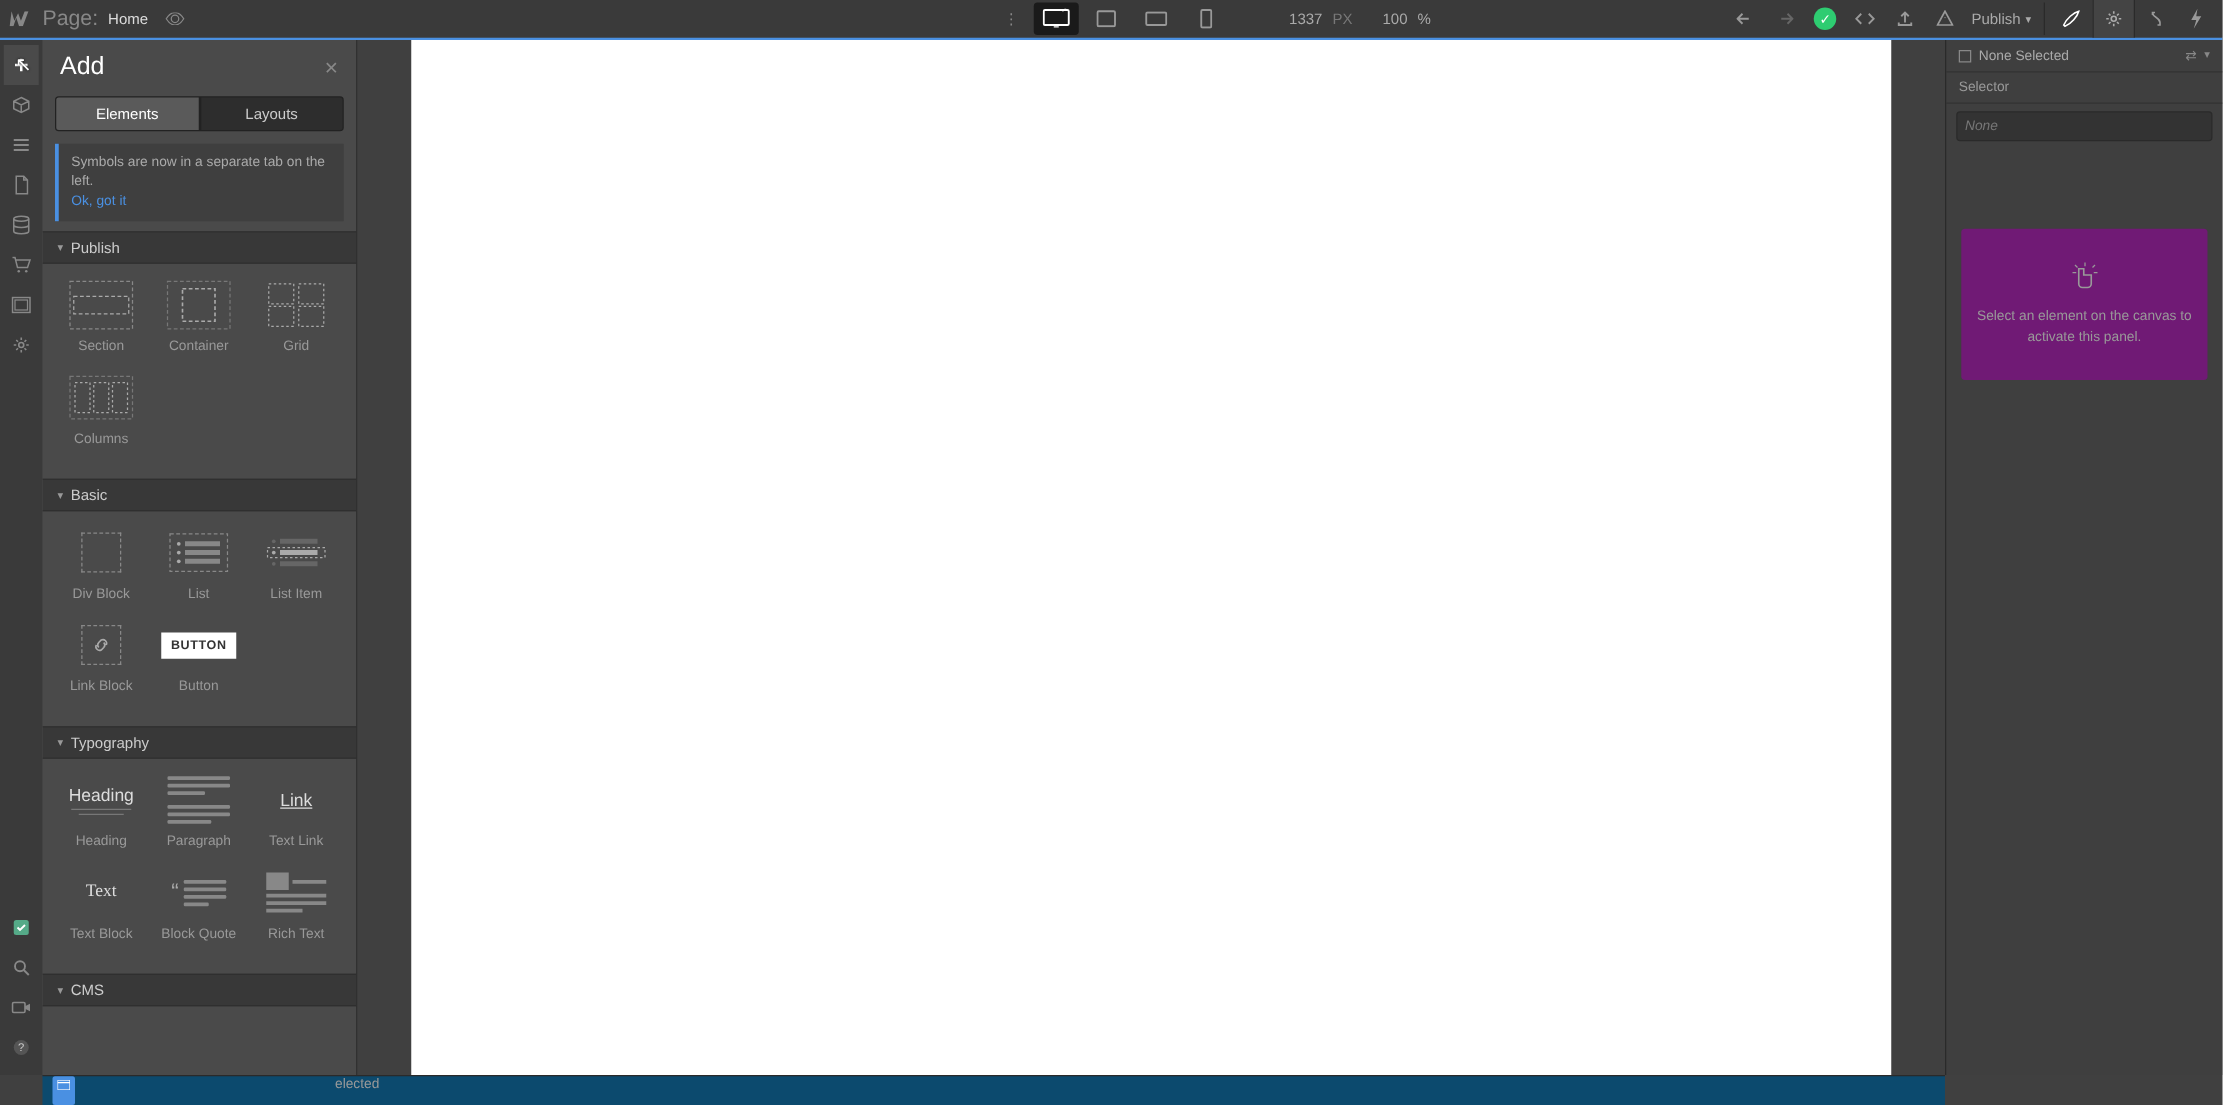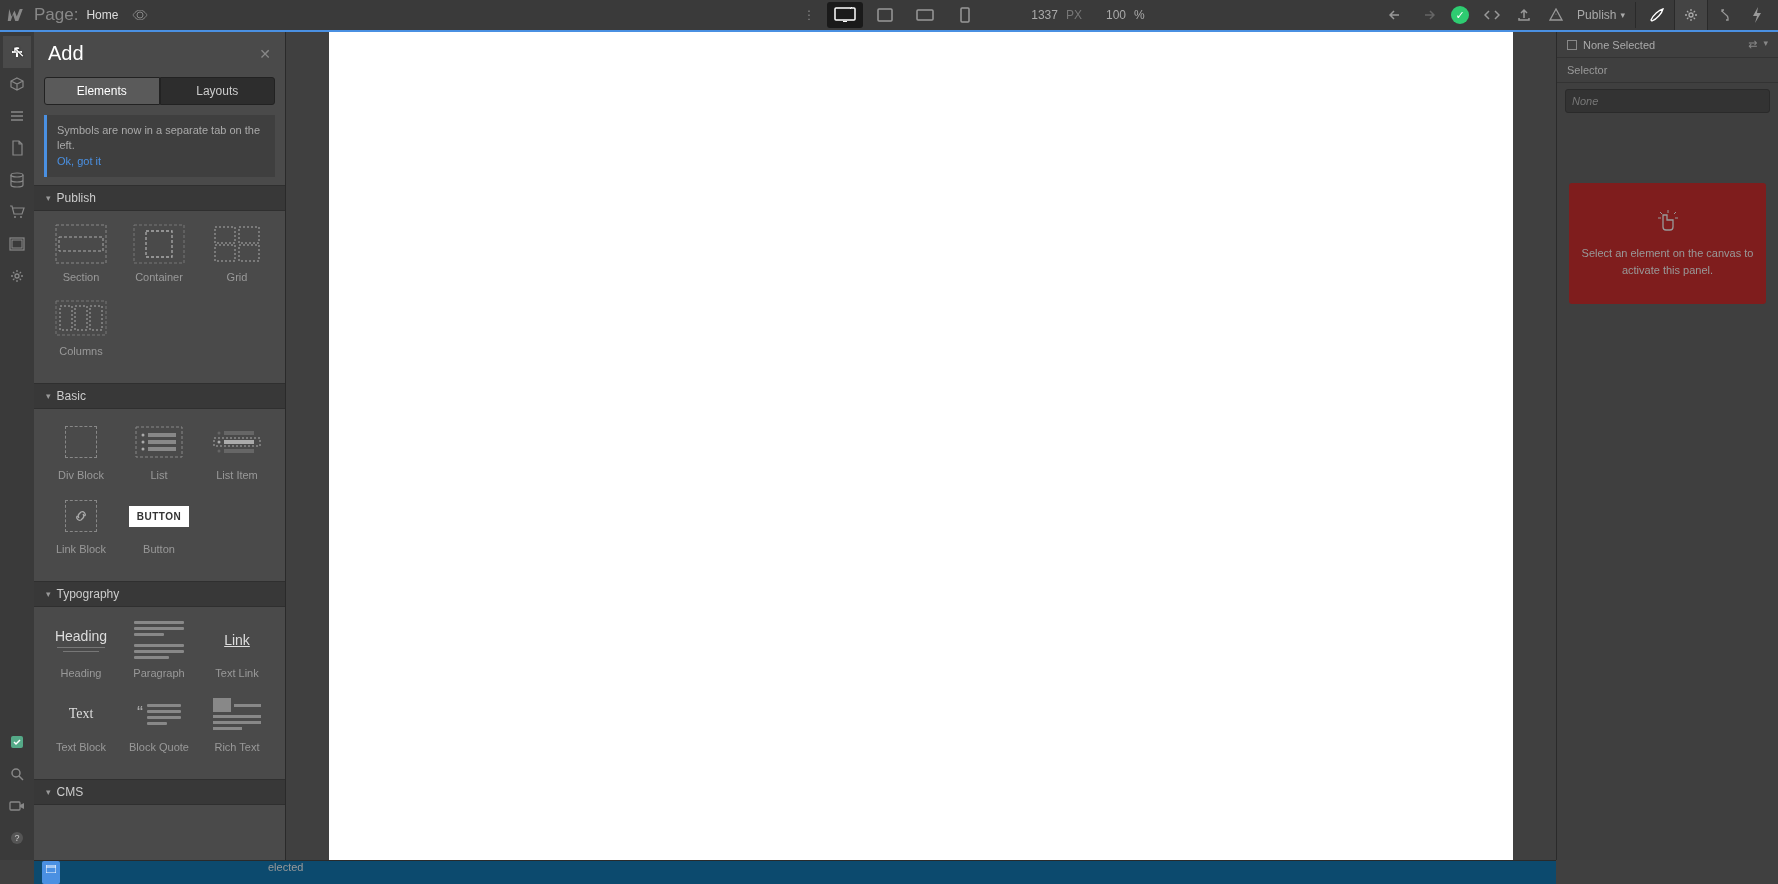--- a/index.html
+++ b/index.html
@@ -78,21 +78,21 @@
 .canvas-wrap { flex: 1; display: flex; justify-content: center; background: #404040; padding: 0;}
 .canvas { width: 1184px; background: #fff; height: 100%; }
 
 
 .right-panel { width: 222px; background: #3f3f3f; border-left: 1px solid #2a2a2a; display: flex; flex-direction: column; }
 .right-top-row { display: flex; align-items: center; justify-content: space-between; padding: 6px 10px; font-size: 11px; color: #aaa; border-bottom: 1px solid #333;}
 .right-top-row .left-g{ display:flex; align-items:center; gap:6px;}
 .r-square { width: 10px; height: 10px; border: 1px solid #888;}
 .right-subheader { padding: 6px 10px; color: #999; font-size: 11px; border-bottom: 1px solid #333;}
 .selector-input { margin: 6px 8px 10px 8px; height: 24px; background: #333; border: 1px solid #2a2a2a; border-radius: 3px; padding: 0 6px; display:flex; align-items:center; color:#777; font-size:11px; font-style: italic;}
-.empty-state { margin: 60px 12px; background: #7f1d1d; padding: 26px 10px; border-radius: 3px; text-align: center; color: #999; font-size: 11px; line-height: 1.5;}
+.empty-state { margin: 60px 12px; background: #701a75; padding: 26px 10px; border-radius: 3px; text-align: center; color: #999; font-size: 11px; line-height: 1.5;}
 .empty-state .cursor-ico { margin: 0 auto 10px auto; width: 22px; height: 26px; color: #888;}
 
 
 .bottombar { height: 24px; background: #0c4a6e; display: flex; padding: 0 8px; gap: 8px; color: #999; font-size: 11px; border-top: 1px solid #2a2a2a; position: absolute; bottom: 0; left: 34px; right: 222px;}
 .crumb-tag { background: #4a90e2; color: #fff; padding: 1px 4px; border-radius: 2px; font-size: 11px;}
 
 
 .cursor-arrow { position: absolute; left: 12px; top: 42px; color: #fff; font-size: 16px; pointer-events: none; text-shadow: 0 0 2px #000;}
 
 svg { display: block; }

